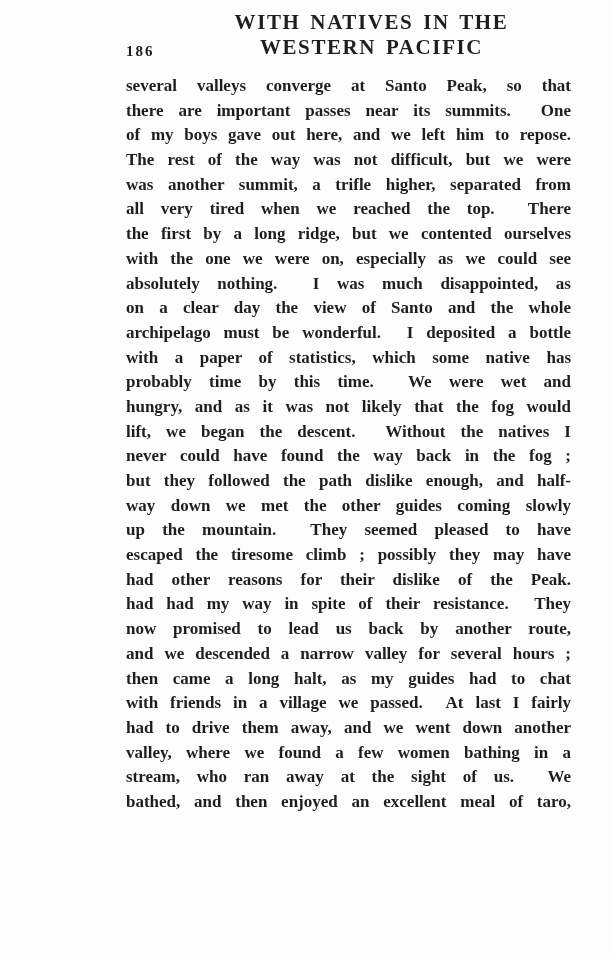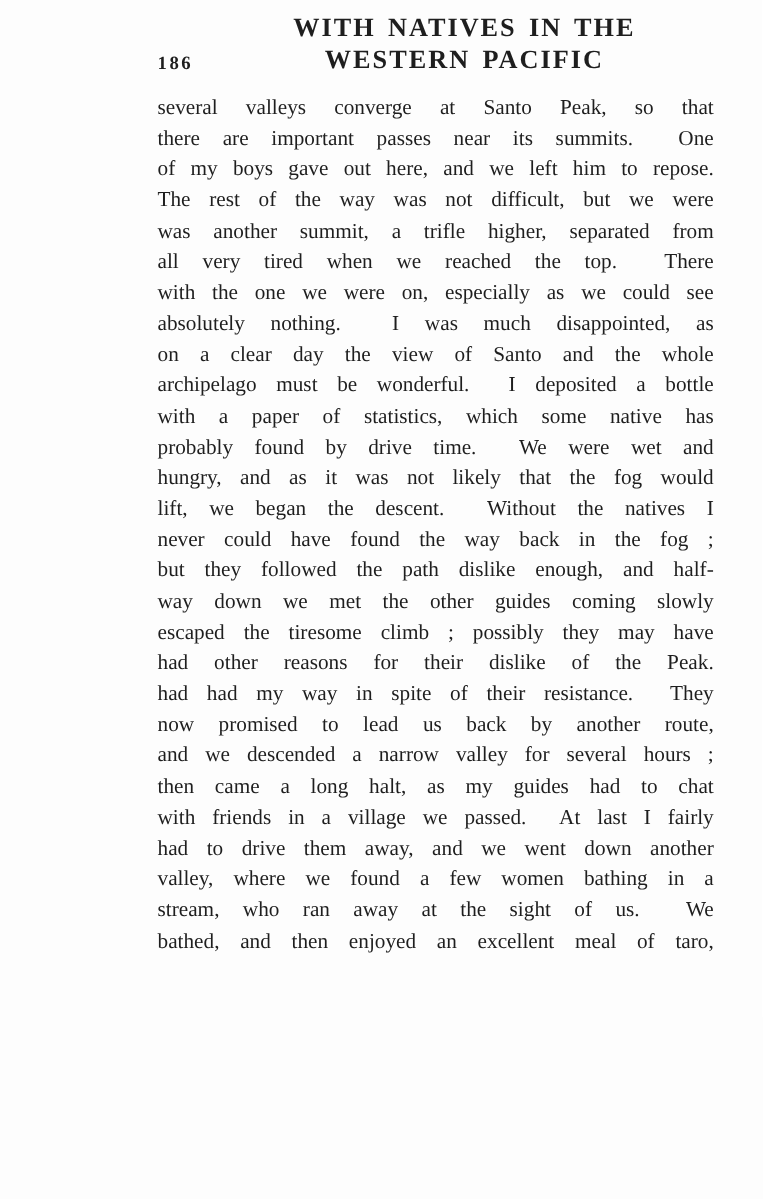--- a/index.html
+++ b/index.html
@@ -35,20 +35,21 @@
     text-align: center;
     font-size: 21px;
     letter-spacing: 1.6px;
     word-spacing: 3px;
     font-weight: bold;
   }
   .body-text {
     margin-top: 14px;
     font-size: 17px;
     line-height: 24.7px;
+    font-weight: bold;
   }
   .text-line {
     height: 24.7px;
     white-space: pre-wrap;
     text-align: justify;
     text-align-last: justify;
     text-justify: inter-word;
   }
 </style>
 </head>
@@ -60,31 +61,33 @@
       <span class="page-number">186</span>
       <span class="running-title">WITH NATIVES IN THE WESTERN PACIFIC</span>
     </div>
     <div class="body-text">
       <div class="text-line">several valleys converge at Santo Peak, so that</div>
       <div class="text-line">there are important passes near its summits.  One</div>
       <div class="text-line">of my boys gave out here, and we left him to repose.</div>
       <div class="text-line">The rest of the way was not difficult, but we were</div>
       <div class="text-line">was another summit, a trifle higher, separated from</div>
       <div class="text-line">all very tired when we reached the top.  There</div>
+      <div class="text-line">the first by a long ridge, but we contented ourselves</div>
       <div class="text-line">with the one we were on, especially as we could see</div>
       <div class="text-line">absolutely nothing.  I was much disappointed, as</div>
       <div class="text-line">on a clear day the view of Santo and the whole</div>
       <div class="text-line">archipelago must be wonderful.  I deposited a bottle</div>
       <div class="text-line">with a paper of statistics, which some native has</div>
-      <div class="text-line">probably found by drive time.  We were wet and</div>
+      <div class="text-line">probably time by this time.  We were wet and</div>
       <div class="text-line">hungry, and as it was not likely that the fog would</div>
       <div class="text-line">lift, we began the descent.  Without the natives I</div>
       <div class="text-line">never could have found the way back in the fog ;</div>
       <div class="text-line">but they followed the path dislike enough, and half-</div>
       <div class="text-line">way down we met the other guides coming slowly</div>
+      <div class="text-line">up the mountain.  They seemed pleased to have</div>
       <div class="text-line">escaped the tiresome climb ; possibly they may have</div>
       <div class="text-line">had other reasons for their dislike of the Peak.</div>
       <div class="text-line">had had my way in spite of their resistance.  They</div>
       <div class="text-line">now promised to lead us back by another route,</div>
       <div class="text-line">and we descended a narrow valley for several hours ;</div>
       <div class="text-line">then came a long halt, as my guides had to chat</div>
       <div class="text-line">with friends in a village we passed.  At last I fairly</div>
       <div class="text-line">had to drive them away, and we went down another</div>
       <div class="text-line">valley, where we found a few women bathing in a</div>
       <div class="text-line">stream, who ran away at the sight of us.  We</div>

